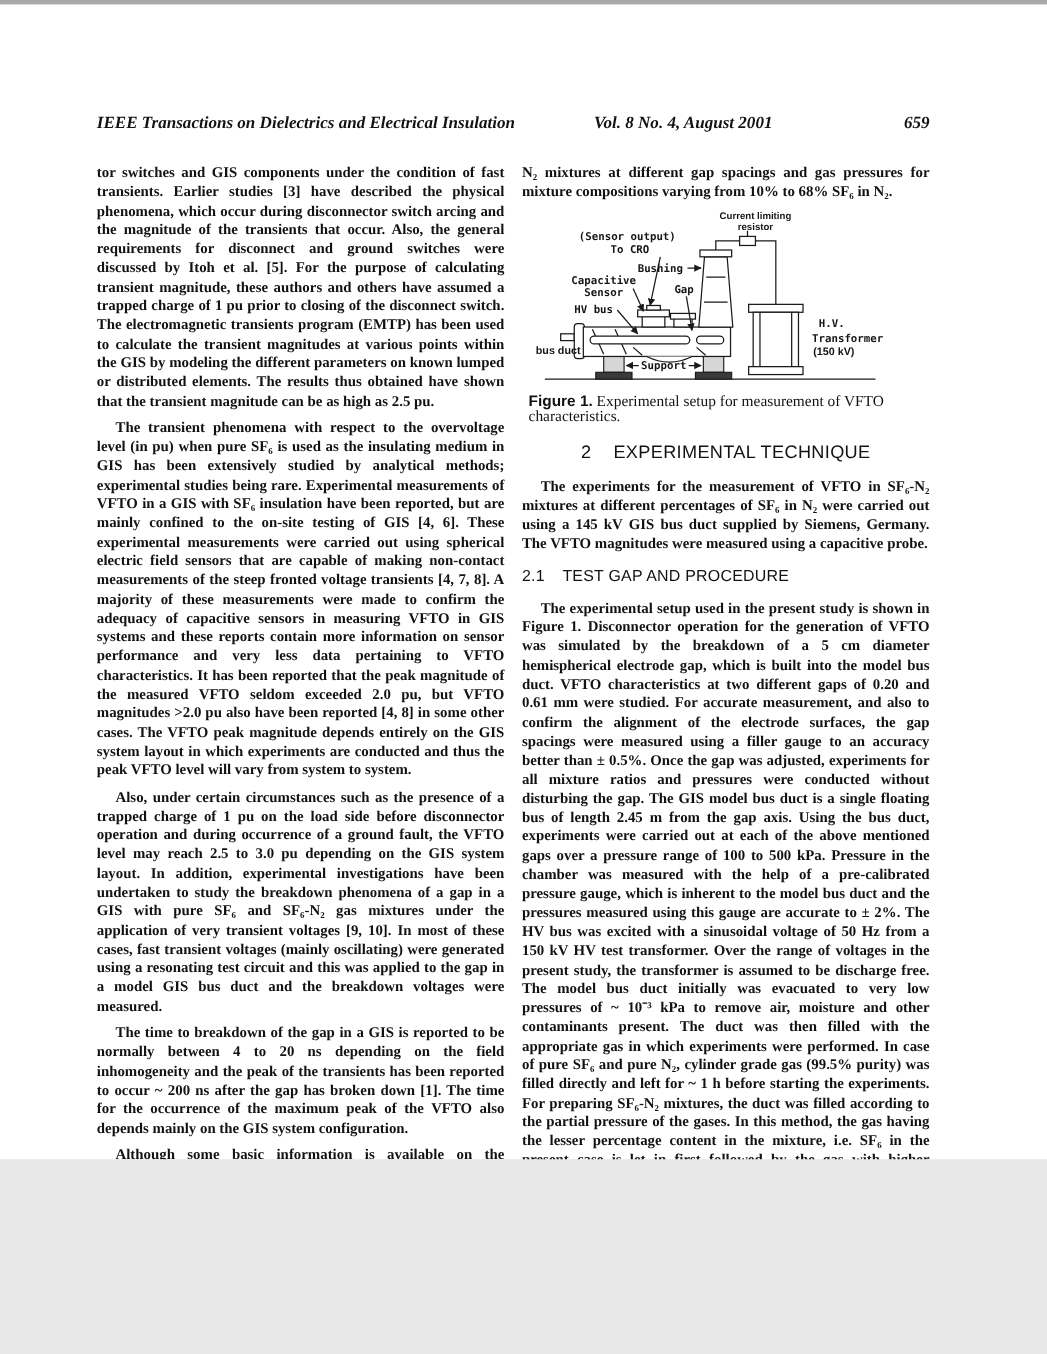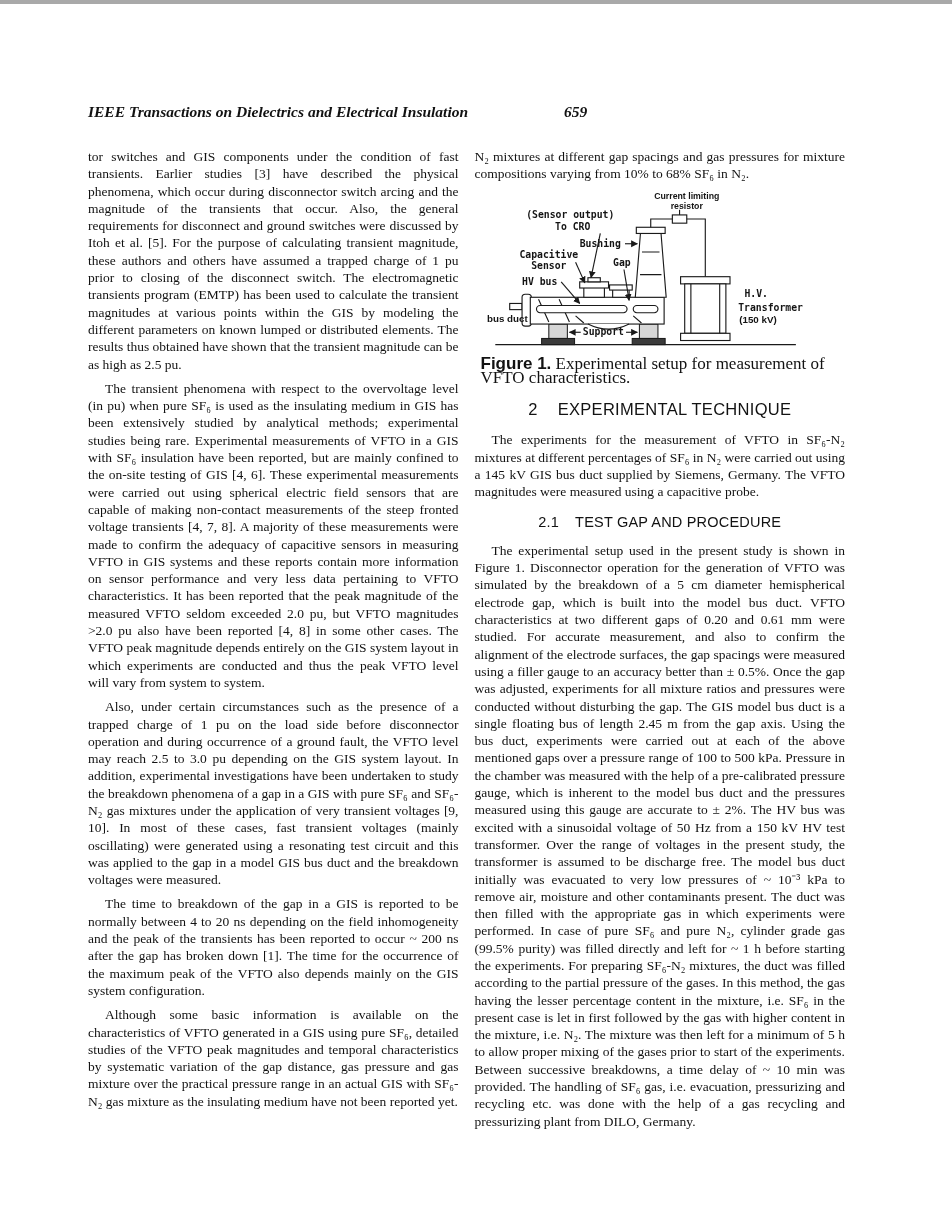--- a/index.html
+++ b/index.html
@@ -1,68 +1,69 @@
 <!DOCTYPE html>
 <html><head>
 <meta charset="utf-8">
 <style>
   html,body { margin:0; padding:0; background:#e8e8e8; }
   .page {
-    position:relative; width:952px; height:1231px; margin:0 auto;
+    position:relative; width:952px; height:1054px; margin:0 auto;
     background:#ffffff; overflow:hidden;
     font-family:"Liberation Serif", serif; color:#121212;
   }
   .topbar { position:absolute; top:0; left:0; width:952px; height:4px; background:#a9a9a9; }
 
   .header {
     position:absolute; top:103px; left:88px; width:757px;
     display:flex; align-items:baseline;
     font-weight:bold; font-style:italic; font-size:15.5px; white-space:nowrap;
   }
   .header .journal { width:452px; }
   .header .issue { flex:1; }
   .header .pageno { text-align:right;margin-left:24px; }
 
   .columns { position:absolute; top:148px; left:88px; width:757px; display:flex; gap:16px; }
   .col { width:371px; font-size:13.5px; line-height:17.3px; text-align:justify; }
-  p.para { margin:0 0 7px 0; text-indent:17px; }
+  p.para { margin:0 0 7px 0; text-indent:17px;font-weight:bold; }
   p.para.noindent { text-indent:0; }
 
   .h2 {
     font-family:Liberation Sans, sans-serif; font-size:16.5px; font-weight:normal;
     text-align:center; margin:15px 0 13px 0; letter-spacing:0.3px; text-indent:0;
   }
   .h2 .num { margin-right:20px; }
   .h3 {
     font-family:"Liberation Sans", sans-serif; font-size:14.5px; font-weight:normal;
-    text-align:center; margin:13px 0 11px 0; letter-spacing:0.2px; text-indent:0;
+    margin:13px 0 11px 0; letter-spacing:0.2px; text-indent:0;
   }
   .h3 .num { margin-right:16px; }
 
   .figure-block { margin:6px 0 4px 0; text-align:center; }
-  .figcaption { font-size:17px; line-height:14.6px; text-align:left; margin:3px 6px 12px 6px; }
+  .figcaption { font-size:14px; line-height:14.6px; text-align:left; margin:3px 6px 12px 6px; }
   .figcaption .fl { font-family:"Liberation Sans", sans-serif; font-weight:bold; }
 
   svg.diagram text {
     font-family:"DejaVu Sans Mono", monospace; font-weight:bold; font-size:9.5px; fill:#141414;
   }
   svg.diagram text.sans { font-family:"Liberation Sans", sans-serif; font-weight:bold; font-size:8.5px; }
   svg.diagram .ln { stroke:#1a1a1a; stroke-width:1.1; fill:none; }
   svg.diagram .fw { fill:#ffffff; stroke:#1a1a1a; stroke-width:1.1; }
   svg.diagram .fd { fill:#3a3a3a; stroke:#1a1a1a; stroke-width:1; }
   svg.diagram .fg { fill:#d6d6d6; stroke:#1a1a1a; stroke-width:1; }
 </style>
 </head>
 <body>
 
 <div class="page">
   <div class="topbar"></div>
 
   <div class="header">
     <span class="journal">IEEE Transactions on Dielectrics and Electrical Insulation</span>
+    <span class="issue">Vol. 8 No. 4, August 2001</span>
     <span class="pageno">659</span>
   </div>
 
   <div class="columns">
 
     <div class="col">
       <p class="para noindent">tor switches and GIS components under the condition of fast transients. Earlier studies [3] have described the physical phenomena, which occur during disconnector switch arcing and the magnitude of the transients that occur. Also, the general requirements for disconnect and ground switches were discussed by Itoh et al. [5]. For the purpose of calculating transient magnitude, these authors and others have assumed a trapped charge of 1 pu prior to closing of the disconnect switch. The electromagnetic transients program (EMTP) has been used to calculate the transient magnitudes at various points within the GIS by modeling the different parameters on known lumped or distributed elements. The results thus obtained have shown that the transient magnitude can be as high as 2.5 pu.</p>
       <p class="para">The transient phenomena with respect to the overvoltage level (in pu) when pure SF₆ is used as the insulating medium in GIS has been extensively studied by analytical methods; experimental studies being rare. Experimental measurements of VFTO in a GIS with SF₆ insulation have been reported, but are mainly confined to the on-site testing of GIS [4, 6]. These experimental measurements were carried out using spherical electric field sensors that are capable of making non-contact measurements of the steep fronted voltage transients [4, 7, 8]. A majority of these measurements were made to confirm the adequacy of capacitive sensors in measuring VFTO in GIS systems and these reports contain more information on sensor performance and very less data pertaining to VFTO characteristics. It has been reported that the peak magnitude of the measured VFTO seldom exceeded 2.0 pu, but VFTO magnitudes &gt;2.0 pu also have been reported [4, 8] in some other cases. The VFTO peak magnitude depends entirely on the GIS system layout in which experiments are conducted and thus the peak VFTO level will vary from system to system.</p>
       <p class="para">Also, under certain circumstances such as the presence of a trapped charge of 1 pu on the load side before disconnector operation and during occurrence of a ground fault, the VFTO level may reach 2.5 to 3.0 pu depending on the GIS system layout. In addition, experimental investigations have been undertaken to study the breakdown phenomena of a gap in a GIS with pure SF₆ and SF₆-N₂ gas mixtures under the application of very transient voltages [9, 10]. In most of these cases, fast transient voltages (mainly oscillating) were generated using a resonating test circuit and this was applied to the gap in a model GIS bus duct and the breakdown voltages were measured.</p>
       <p class="para">The time to breakdown of the gap in a GIS is reported to be normally between 4 to 20 ns depending on the field inhomogeneity and the peak of the transients has been reported to occur ~ 200 ns after the gap has broken down [1]. The time for the occurrence of the maximum peak of the VFTO also depends mainly on the GIS system configuration.</p>

